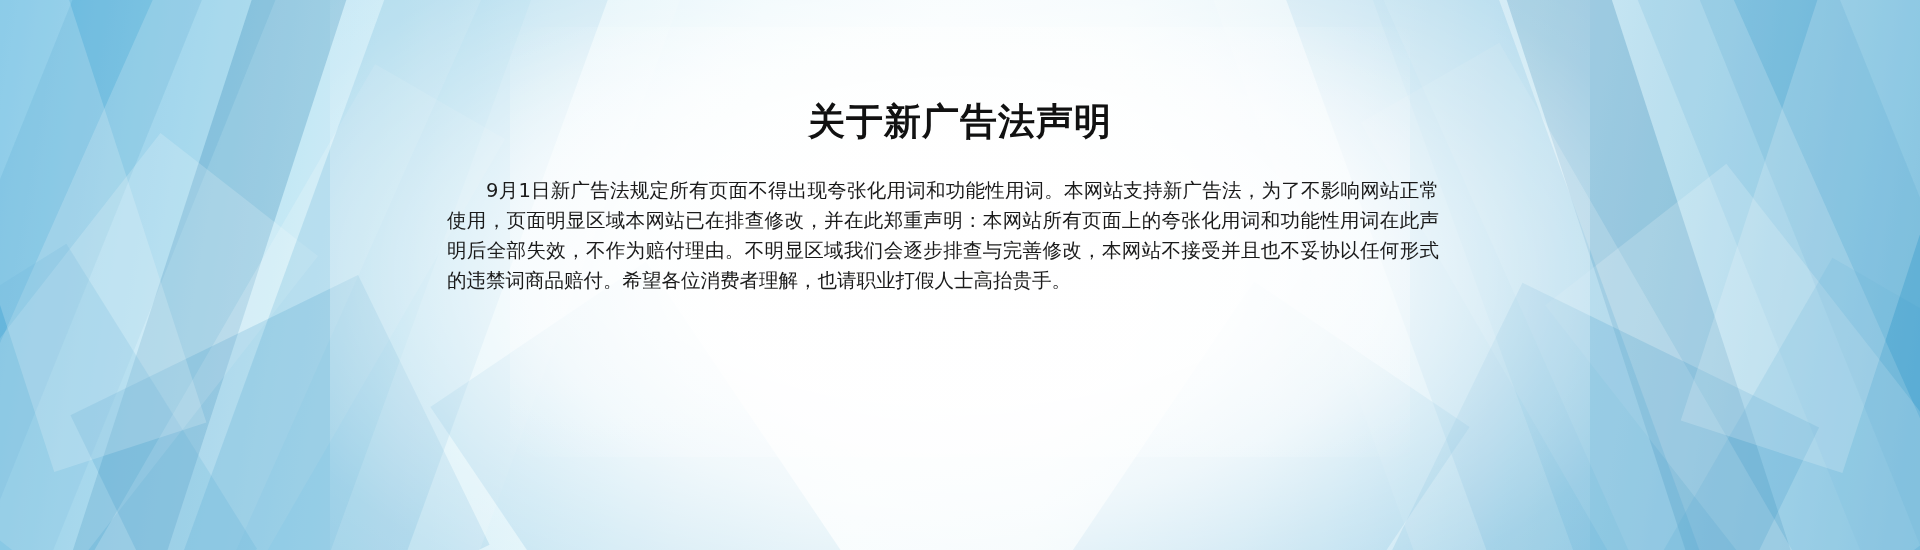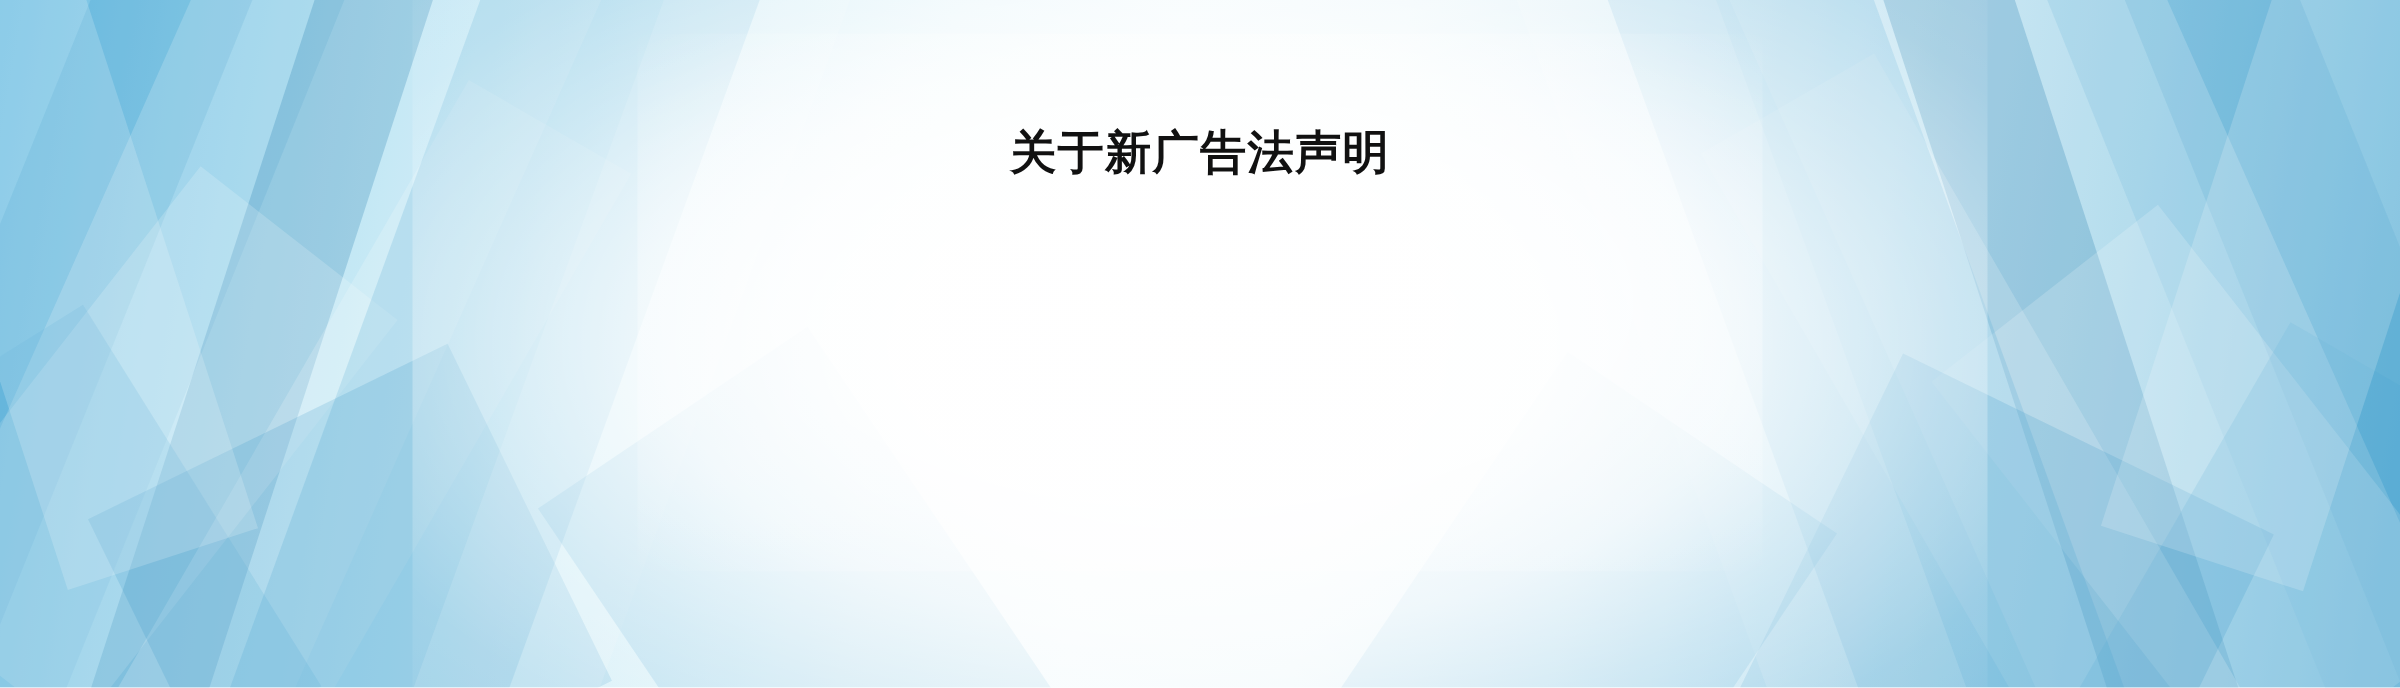--- a/index.html
+++ b/index.html
@@ -182,16 +182,17 @@
     <span class="shard m4 mid"></span>
 
     <span class="glow"></span>
     <span class="glow2"></span>
   </div>
 
   <div class="content">
     <h1 class="title">关于新广告法声明</h1>
 
     <div class="body-block">
+      <p class="para indent">9月1日新广告法规定所有页面不得出现夸张化用词和功能性用词。本网站支持新广告法，为了不影响网站正常使用，页面明显区域本网站已在排查修改，并在此郑重声明：本网站所有页面上的夸张化用词和功能性用词在此声明后全部失效，不作为赔付理由。不明显区域我们会逐步排查与完善修改，本网站不接受并且也不妥协以任何形式的违禁词商品赔付。希望各位消费者理解，也请职业打假人士高抬贵手。</p>
     </div>
   </div>
 
 </div>
 
 </body></html>

